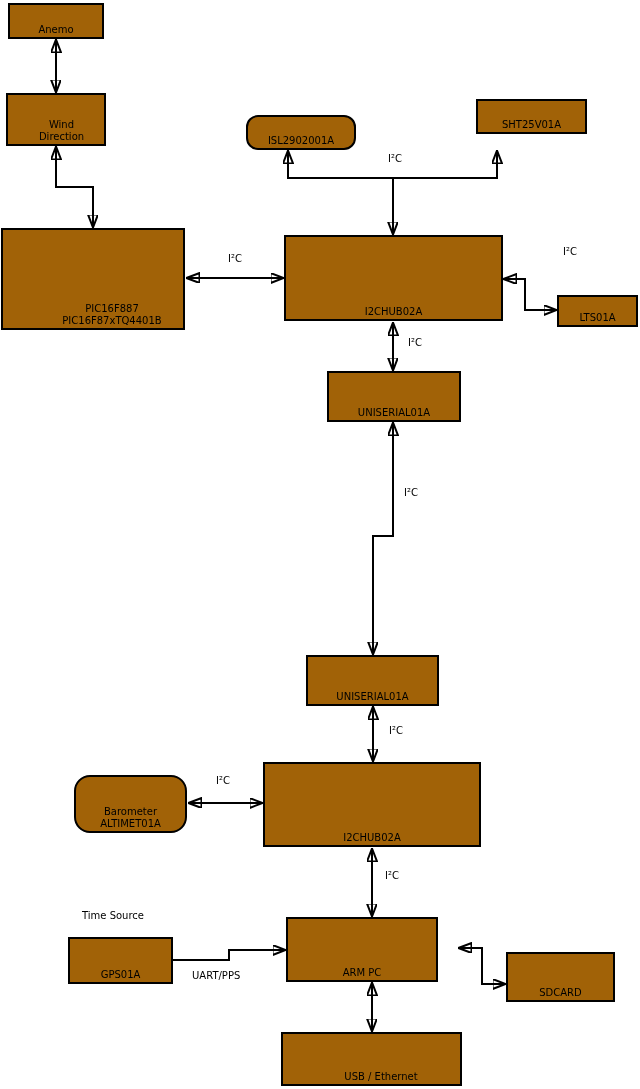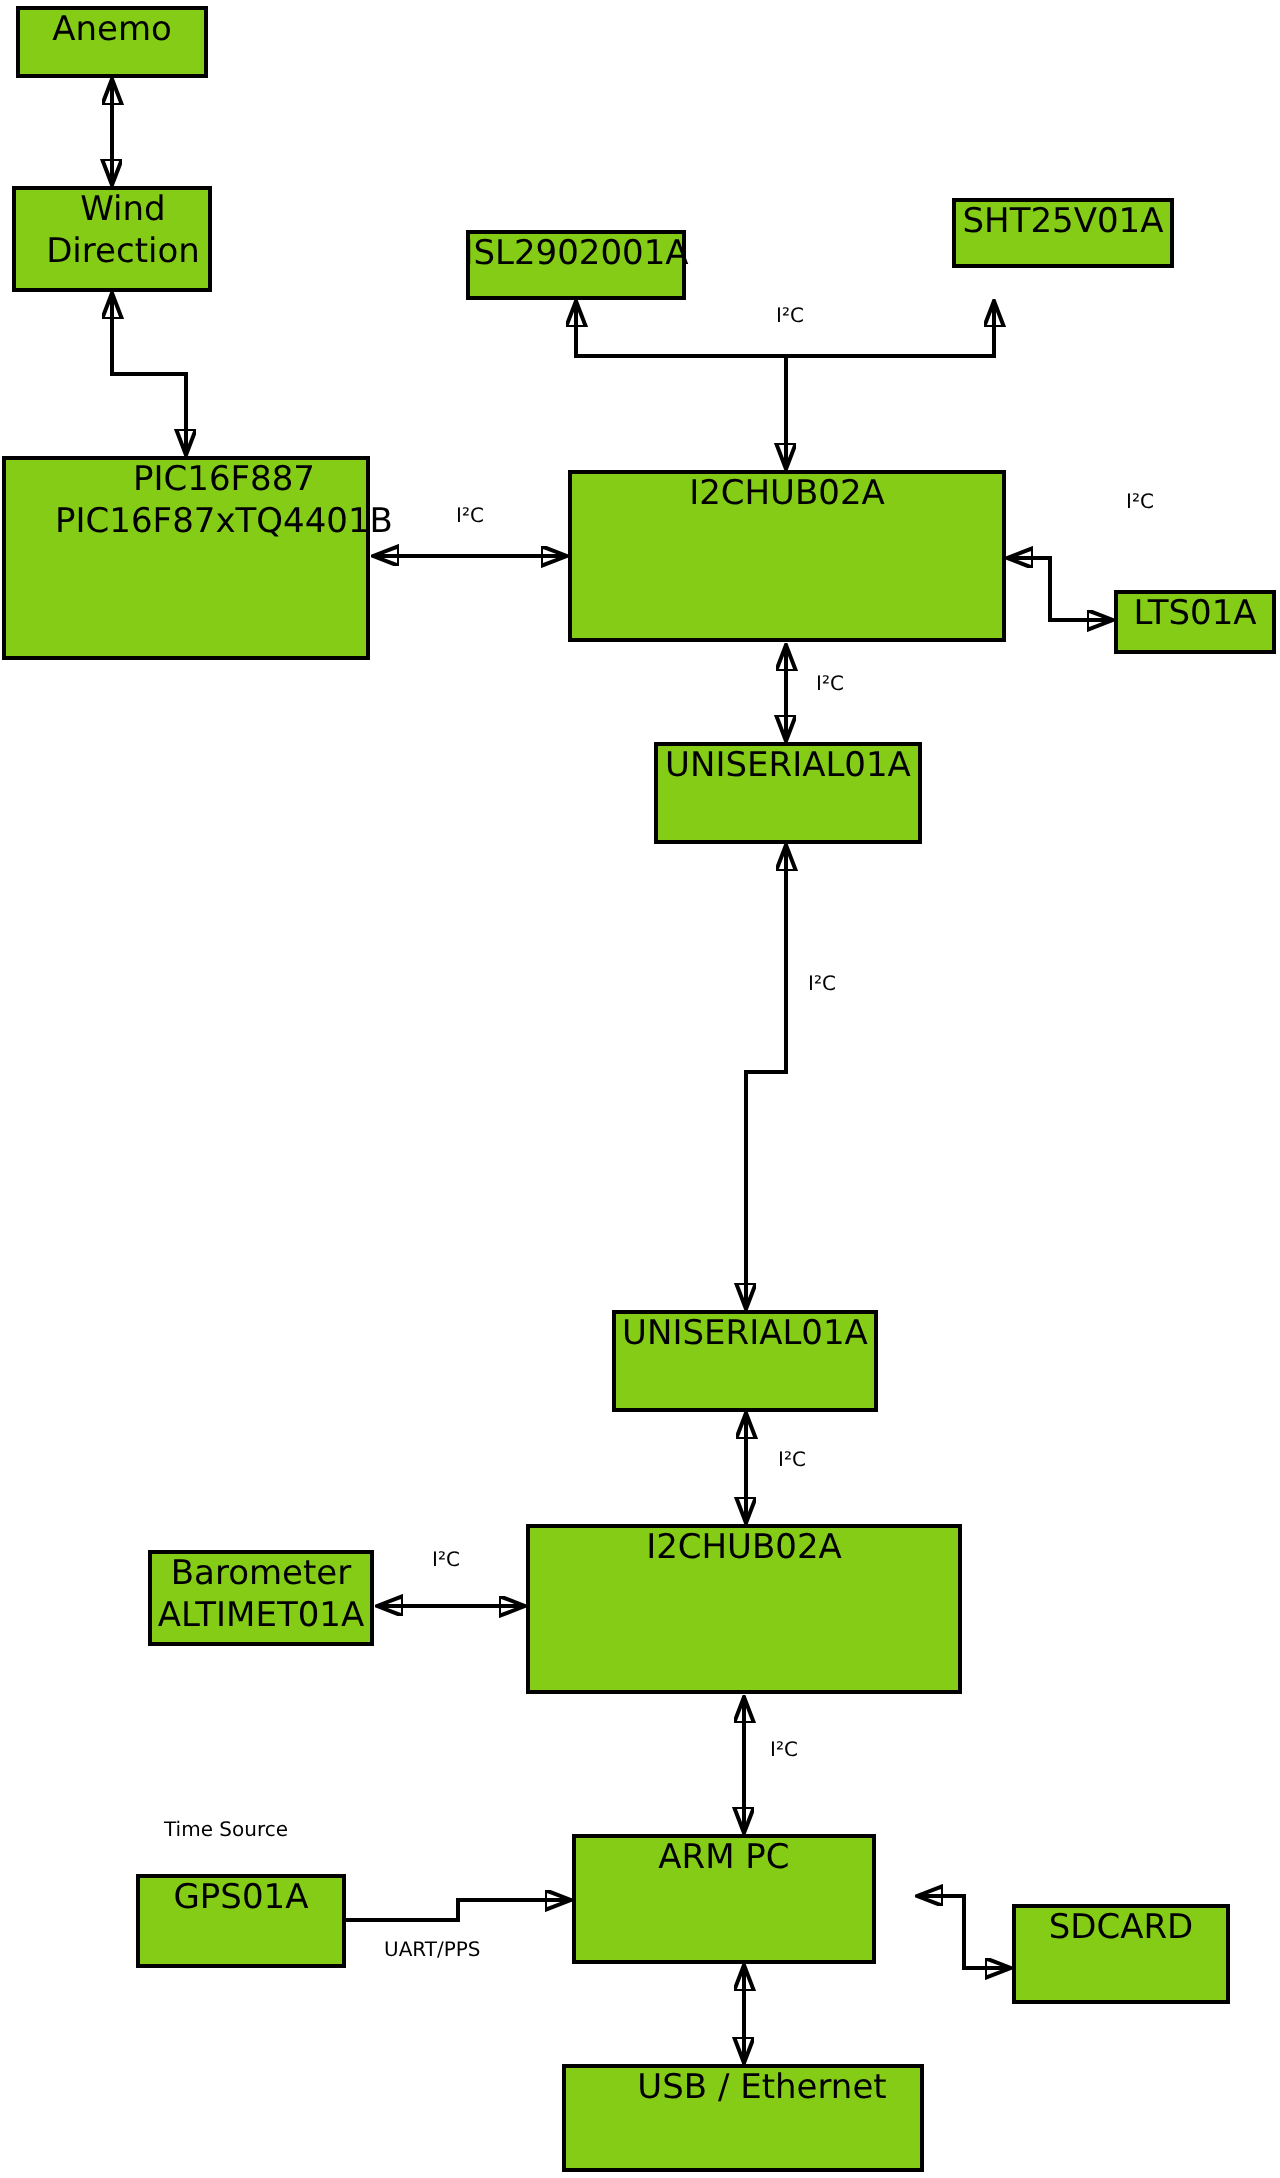--- a/index.html
+++ b/index.html
@@ -25,27 +25,27 @@
   }
   .wires path {
     fill: none;
     stroke: #000000;
     stroke-width: 2;
   }
   .box {
     position: absolute;
     box-sizing: border-box;
     border: 2px solid #000000;
-    background: #84cc16;
+    background: #a16207;
     display: flex;
     flex-direction: column;
     align-items: center;
-    justify-content: flex-start;
+    justify-content: flex-end;
     text-align: center;
-    font-size: 17px;
+    font-size: 10px;
     line-height: 1.26;
     white-space: nowrap;
   }
   .lbl {
     position: absolute;
     font-size: 10px;
     white-space: nowrap;
   }
 </style>
 </head>
@@ -88,21 +88,21 @@
   <div class="box" style="left:6px; top:93px; width:100px; height:53px;padding-left:11px;">
     <span>Wind</span>
     <span>Direction</span>
   </div>
 
   <div class="box" style="left:1px; top:228px; width:184px; height:102px;padding-left:38px;">
     <span>PIC16F887</span>
     <span>PIC16F87xTQ4401B</span>
   </div>
 
-  <div class="box" style="left:233px; top:115px; width:110px; height:35px;">
+  <div class="box" style="left:246px; top:115px; width:110px; height:35px;border-radius:12px;">
     <span>ISL2902001A</span>
   </div>
 
   <div class="box" style="left:440px; top:99px; width:111px; height:35px;margin-left:36px;">
     <span>SHT25V01A</span>
   </div>
 
   <div class="box" style="left:284px; top:235px; width:219px; height:86px;">
     <span>I2CHUB02A</span>
   </div>
@@ -116,21 +116,21 @@
   </div>
 
   <div class="box" style="left:306px; top:655px; width:133px; height:51px;">
     <span>UNISERIAL01A</span>
   </div>
 
   <div class="box" style="left:263px; top:762px; width:218px; height:85px;">
     <span>I2CHUB02A</span>
   </div>
 
-  <div class="box" style="left:74px; top:775px; width:113px; height:48px;">
+  <div class="box" style="left:74px; top:775px; width:113px; height:58px;border-radius:16px;">
     <span>Barometer</span>
     <span>ALTIMET01A</span>
   </div>
 
   <div class="box" style="left:68px; top:937px; width:105px; height:47px;">
     <span>GPS01A</span>
   </div>
 
   <div class="box" style="left:286px; top:917px; width:152px; height:65px;">
     <span>ARM PC</span>

